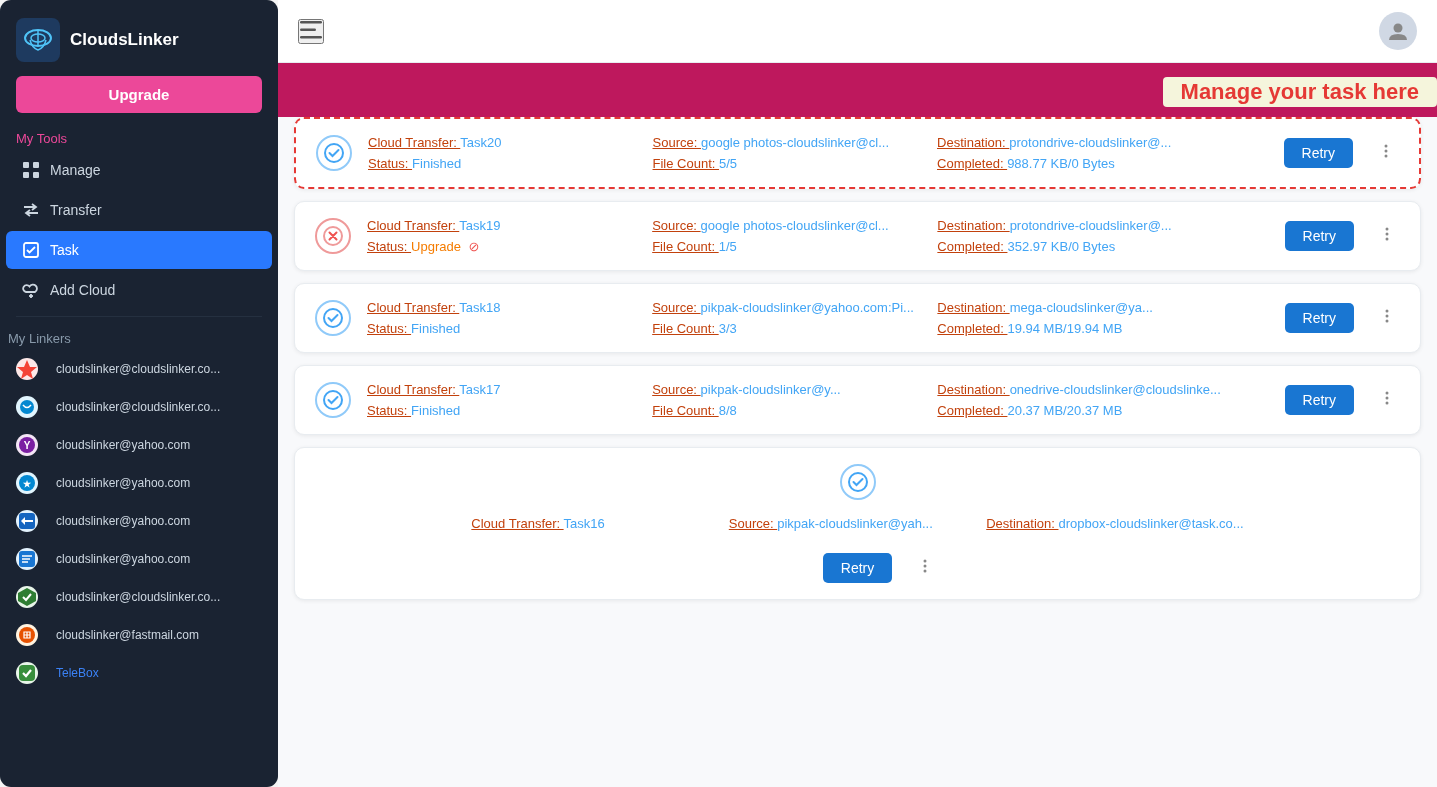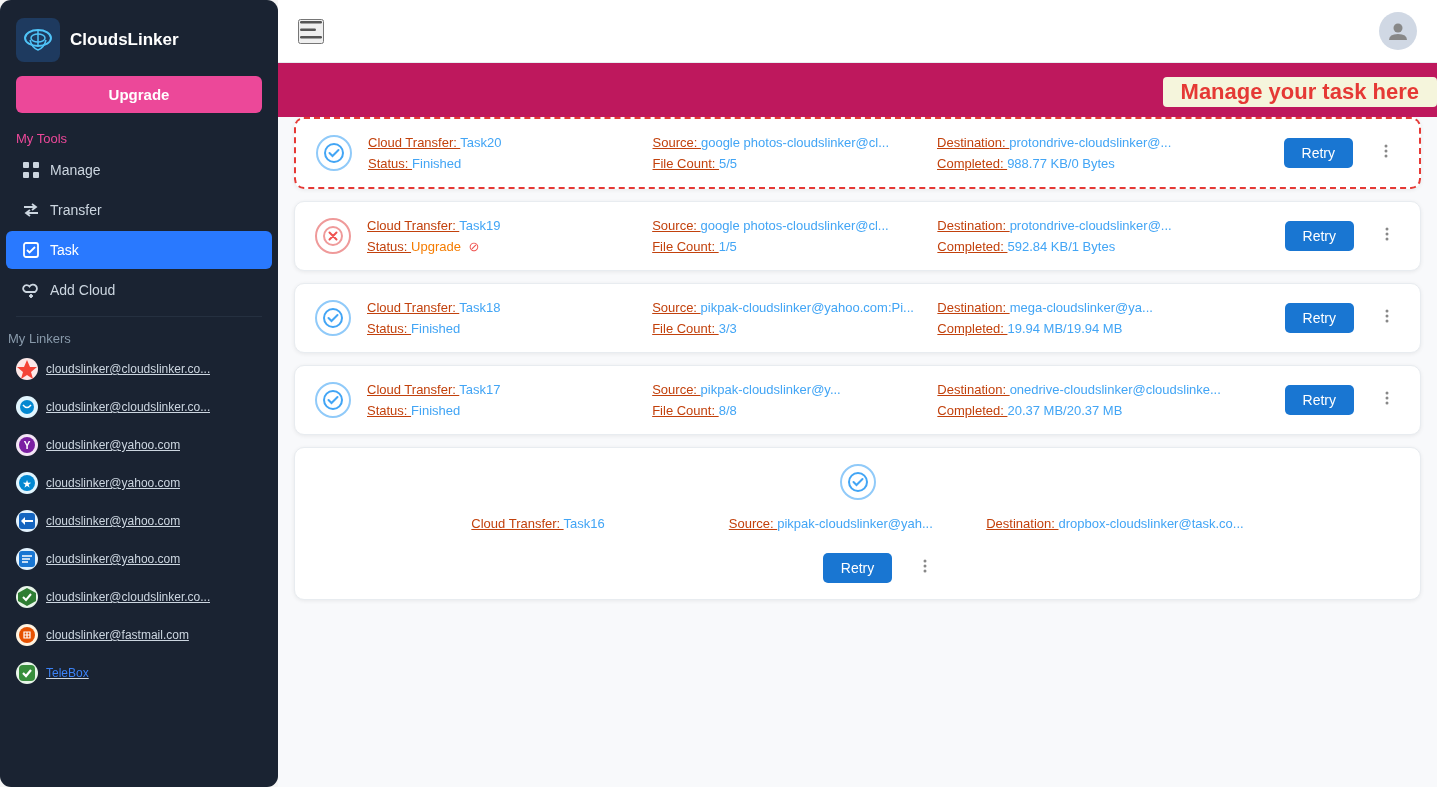--- a/index.html
+++ b/index.html
@@ -66,26 +66,25 @@
     .sidebar-divider { height: 1px; background: #253040; margin: 6px 16px; }
     .sidebar-section-title2 {
       font-size: 13px;
       color: #8899aa;
       padding: 8px 8px 4px;
       font-weight: 500;
     }
     .linker-item {
       display: flex;
       align-items: center;
-      gap: 8px;
+      gap: 18px;
       padding: 8px 16px;
       cursor: pointer;
       font-size: 13px;
       color: #ccd6e0;
-      text-decoration: underline;
     }
     .linker-dot {
       width: 22px;
       height: 22px;
       border-radius: 50%;
       flex-shrink: 0;
       display: flex;
       align-items: center;
       justify-content: center;
       font-size: 11px;
@@ -435,21 +434,21 @@
           <span class="label">Status: </span>
           <span class="value-failed">Upgrade</span>
           <span style="color:#ef5350;margin-left:4px;">⊘</span>
         </div>
         <div class="task-field">
           <span class="label">File Count: </span>
           <span class="value">1/5</span>
         </div>
         <div class="task-field">
           <span class="label">Completed: </span>
-          <span class="value">592.84 KB/1 Bytes</span>
+          <span class="value">352.97 KB/0 Bytes</span>
         </div>
       </div>
       <div class="task-actions">
         <button class="retry-btn">Retry</button>
         <button class="menu-icon-btn">
           <svg width="18" height="18" viewBox="0 0 18 18">
             <circle cx="9" cy="4" r="1.5" fill="#888"></circle>
               <circle cx="9" cy="9" r="1.5" fill="#888"></circle>
               <circle cx="9" cy="14" r="1.5" fill="#888"></circle>
           </svg>

